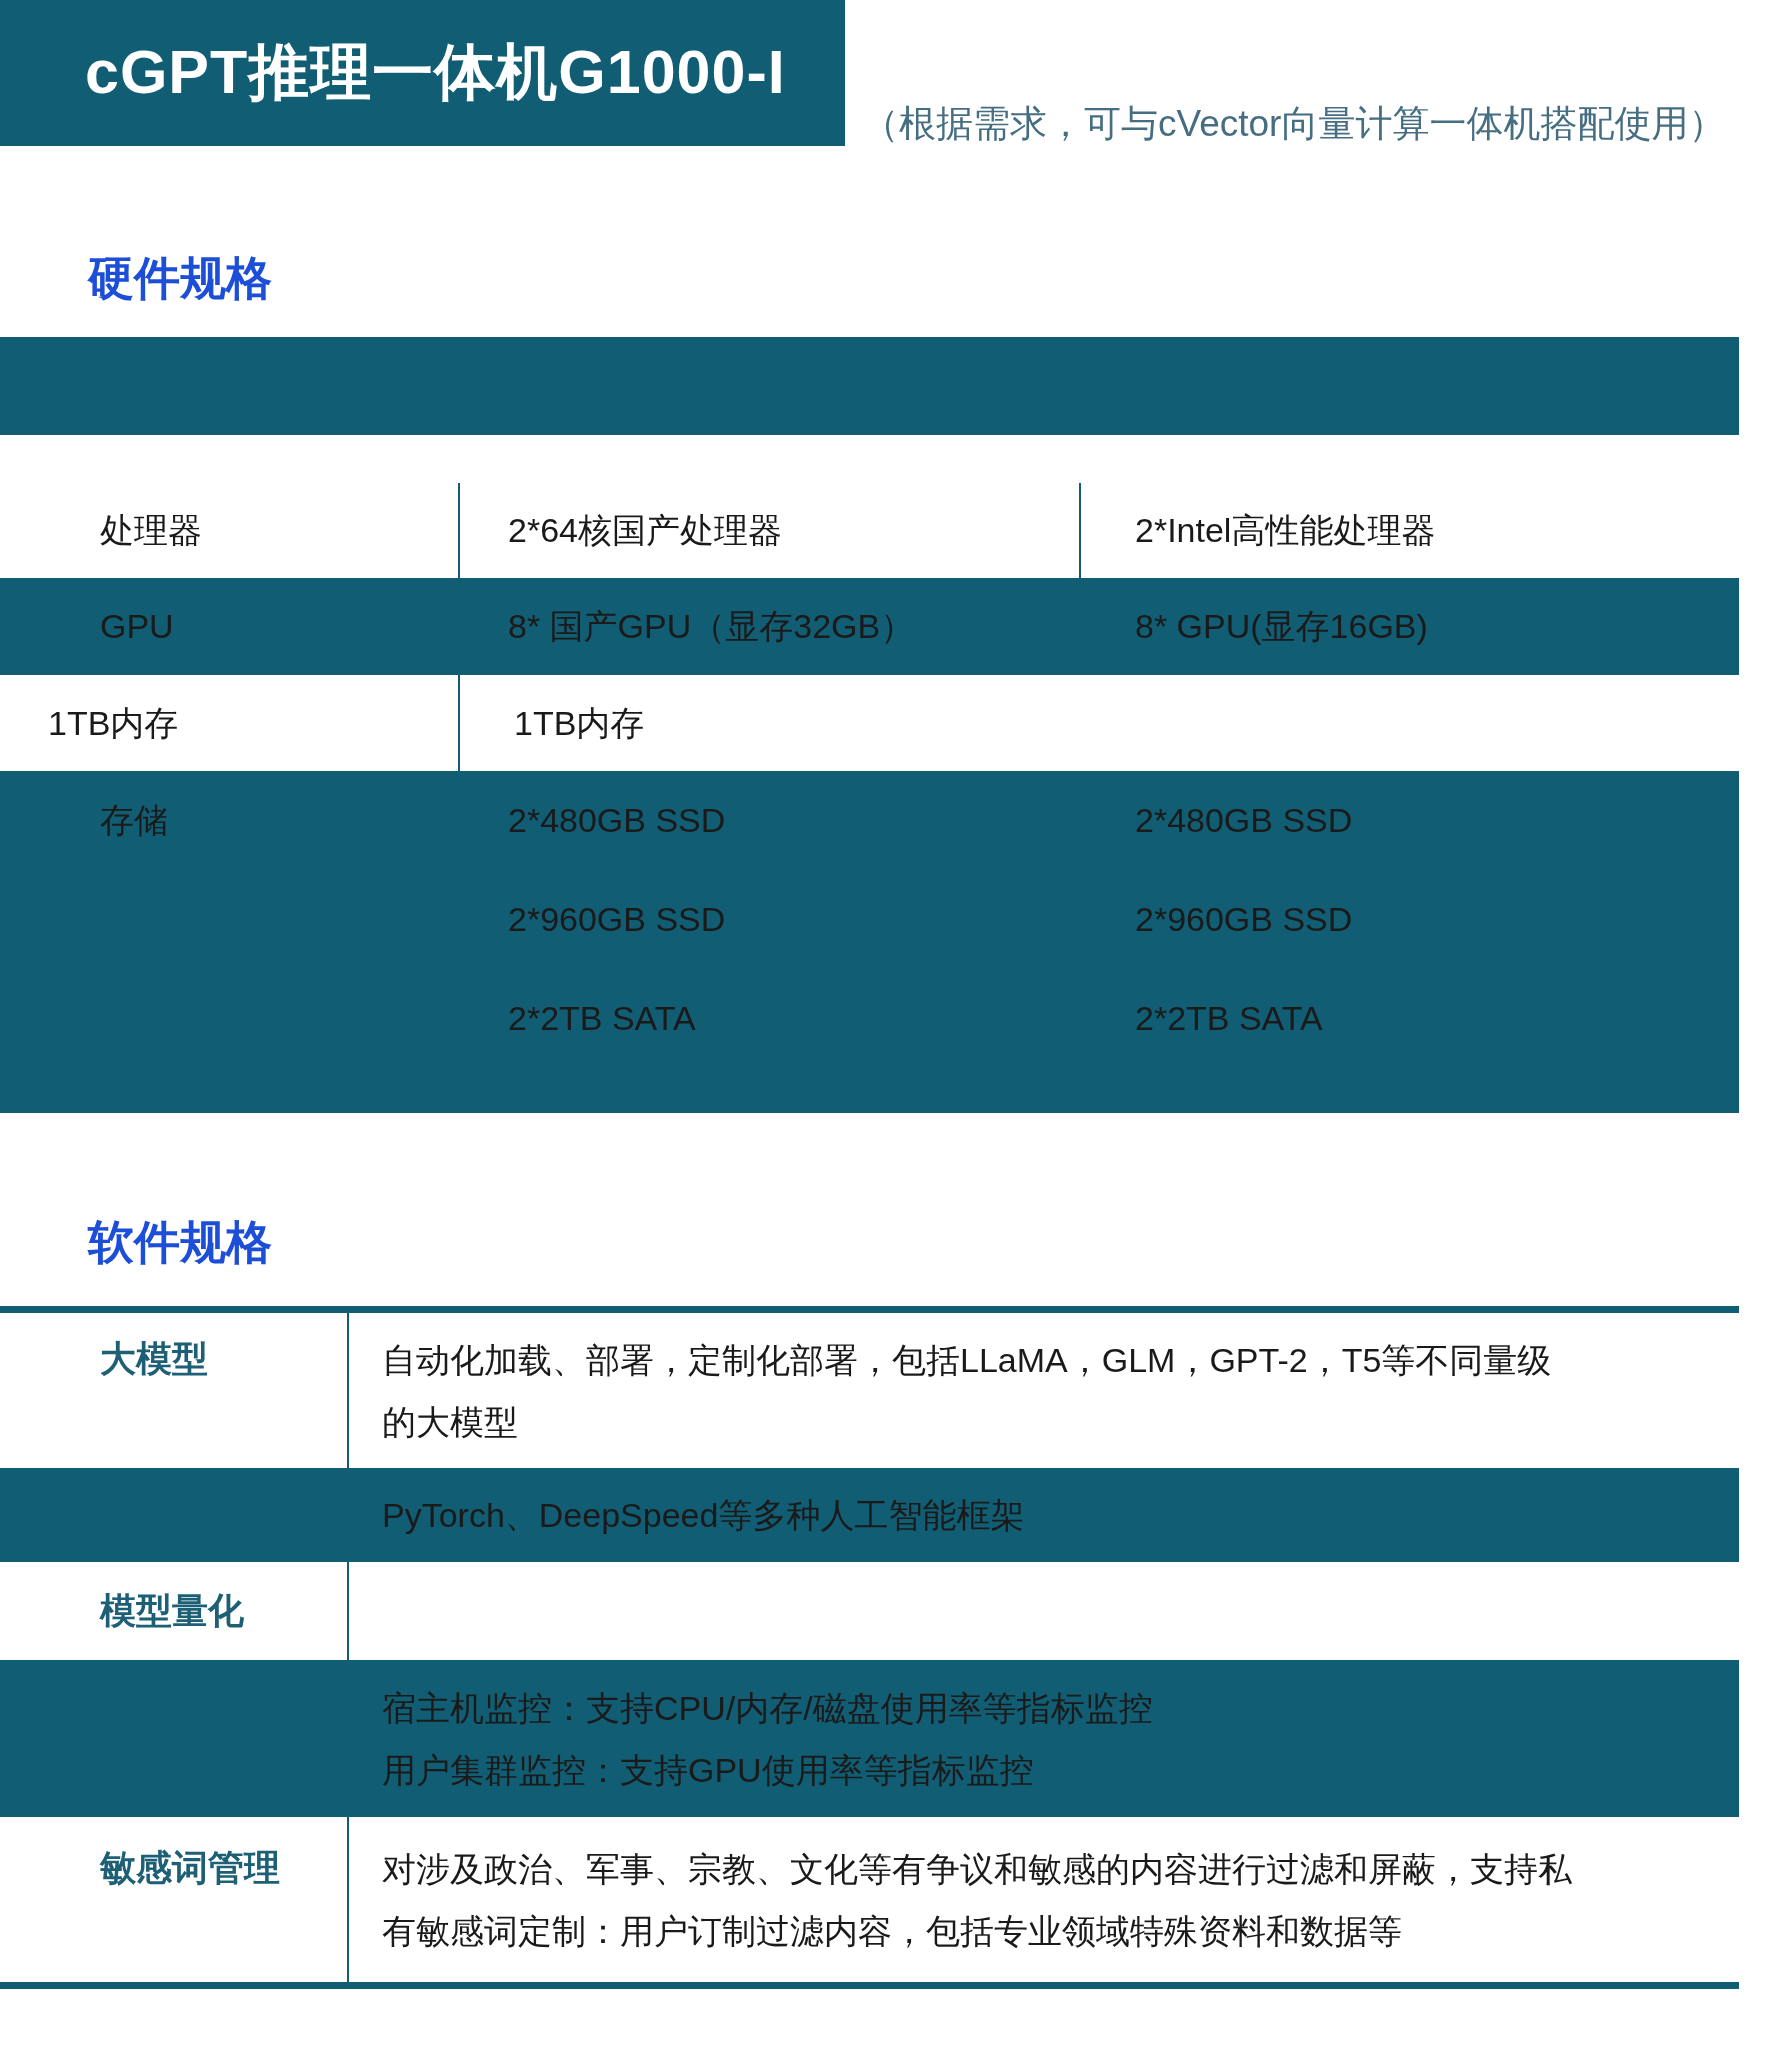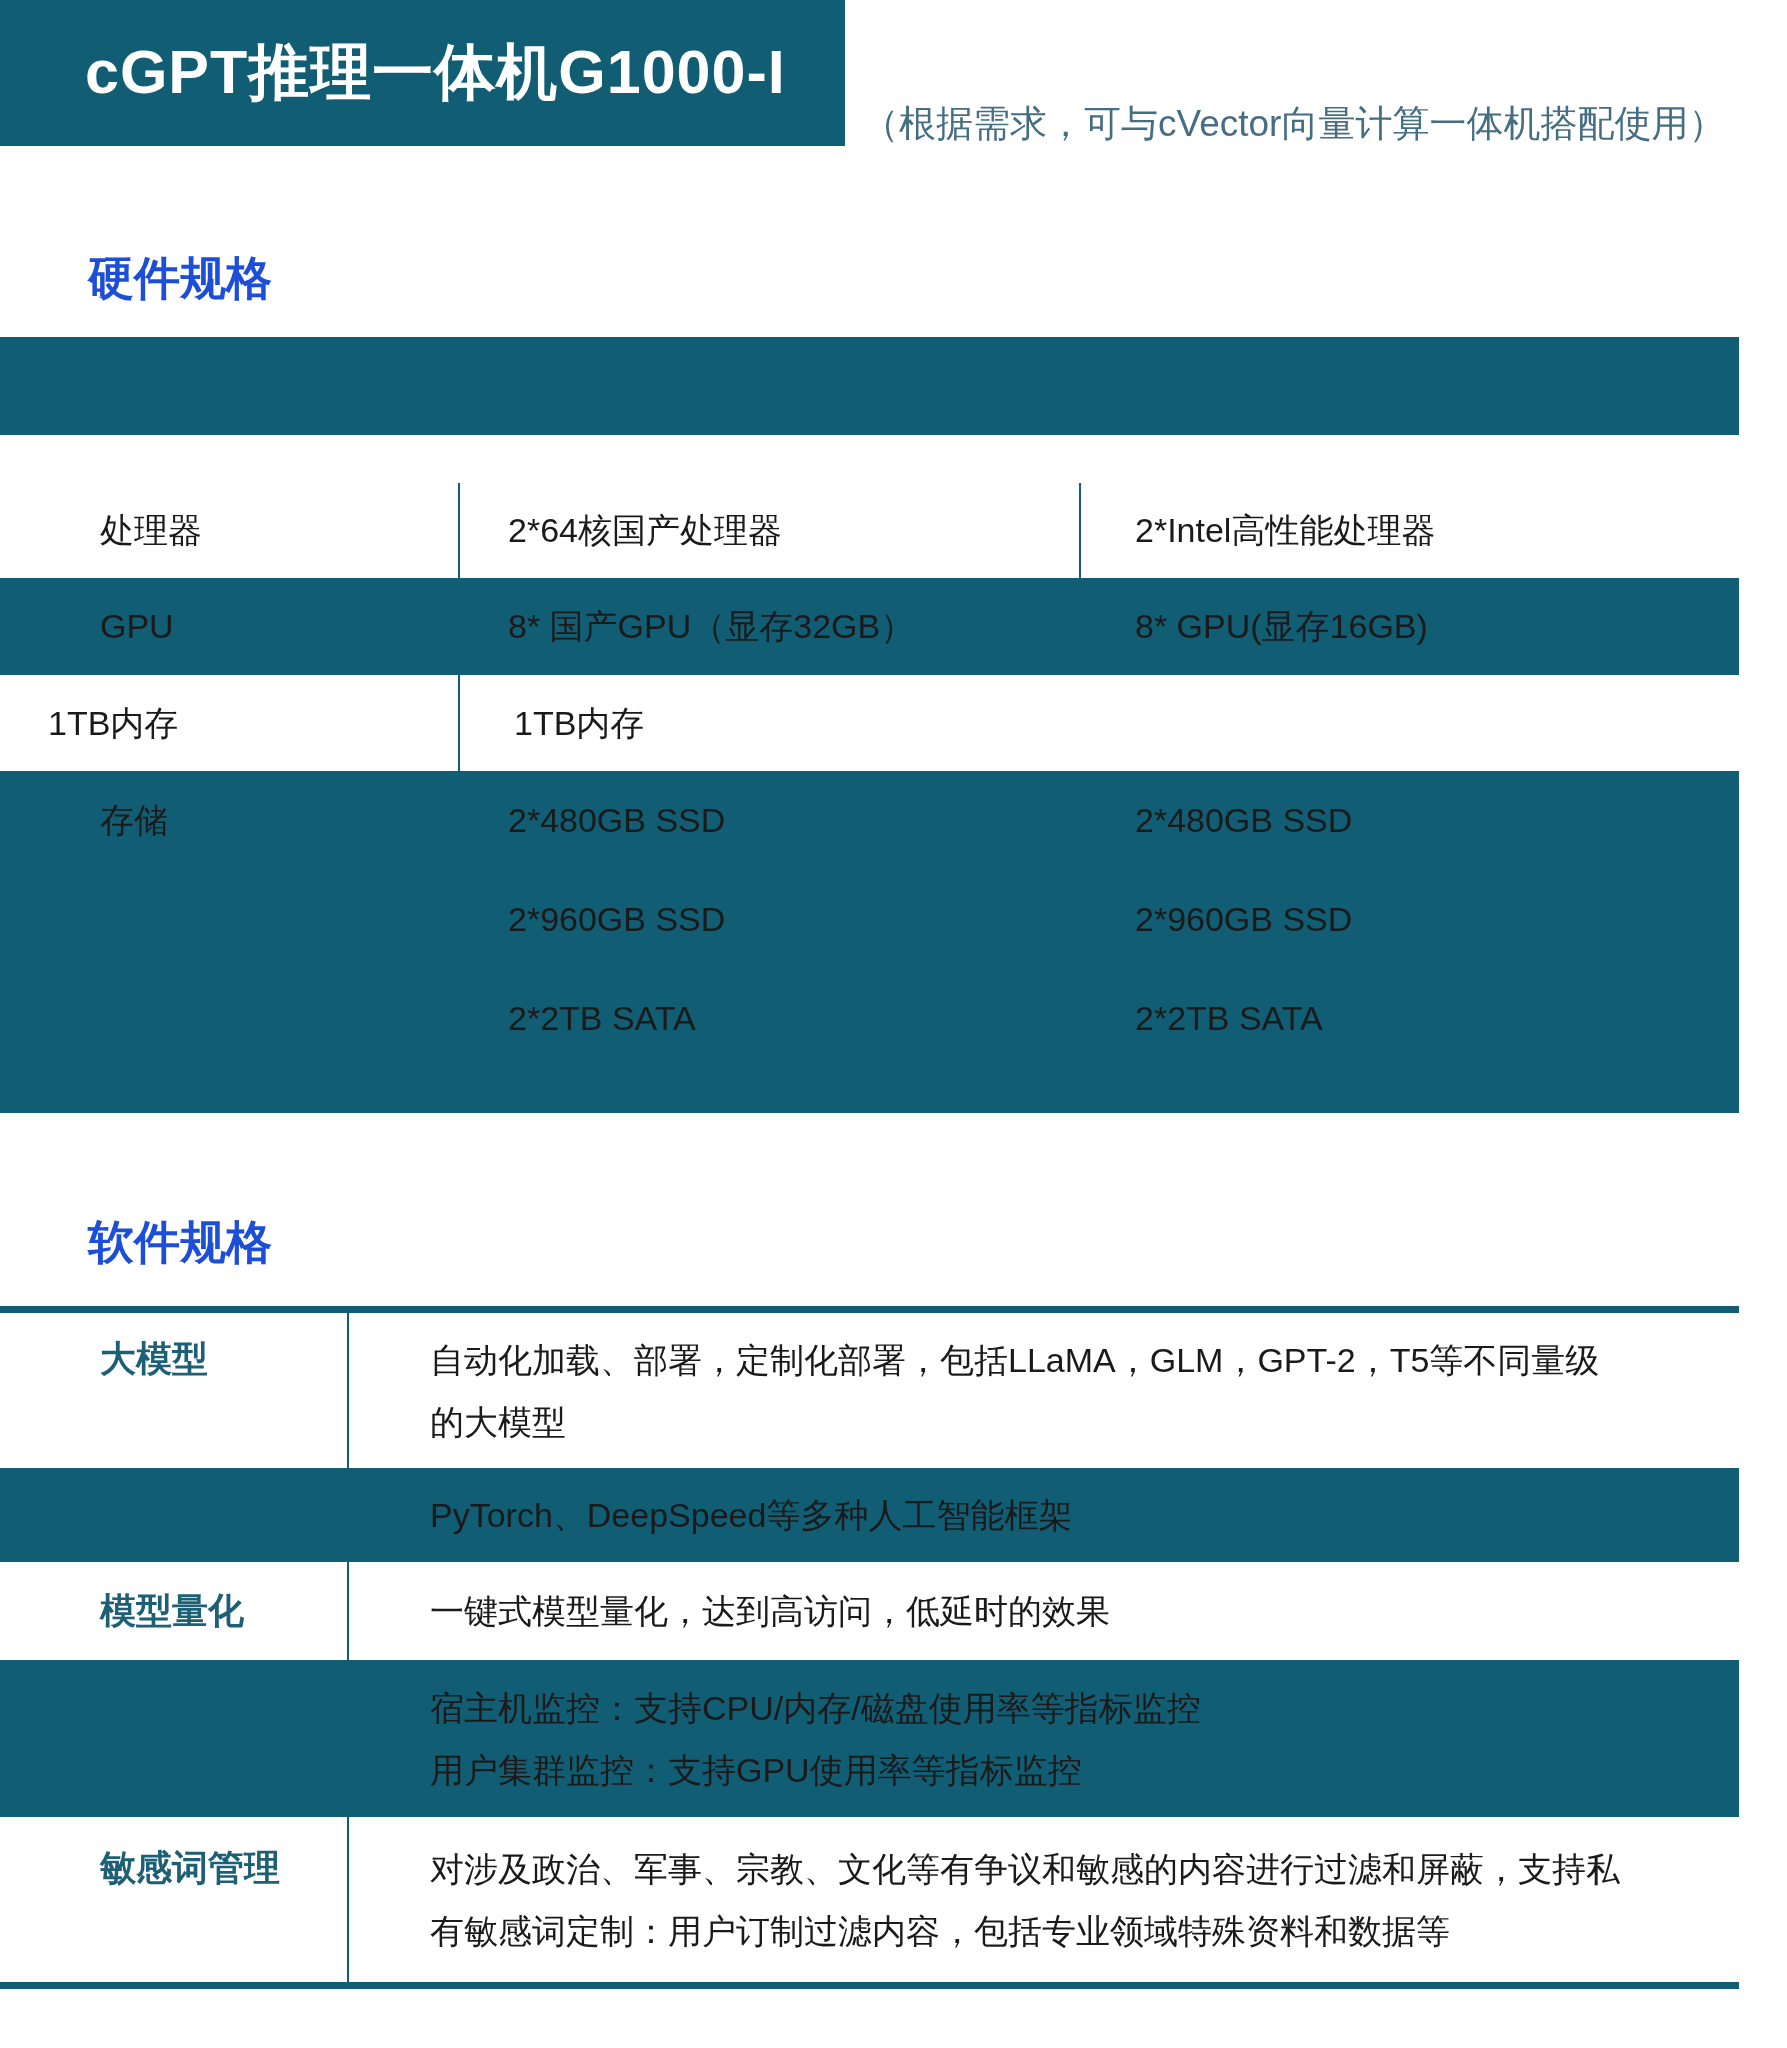--- a/index.html
+++ b/index.html
@@ -61,21 +61,21 @@
   .sw-row { display:grid; grid-template-columns:349px 1fr; width:100%; }
   .sw-row.white { background:#ffffff; }
   .sw-row.teal  { background:#115e74; }
   .sw-row.white .sw-label { border-right:2px solid #115e74; }
   .sw-label {
     padding-left:100px;
     font-size:36px; font-weight:bold; color:#1d5f75;
     line-height:62px; white-space:nowrap;
   }
   .sw-content {
-    padding-left:81px;
+    padding-left:33px;
     font-size:34px; color:#1a1a1a; line-height:62px;
     display:flex; flex-direction:column; justify-content:center;
     white-space:nowrap; overflow:hidden;
   }
   .sw-r1 { height:155px; } .sw-r1 .sw-label { padding-top:15px; }
   .sw-r2 { height:94px;  }
   .sw-r3 { height:98px;  } .sw-r3 .sw-label { padding-top:18px; }
   .sw-r4 { height:157px; }
   .sw-r5 { height:165px; } .sw-r5 .sw-label { padding-top:20px; }
 </style>
@@ -141,23 +141,20 @@
 
     <div class="sw-row teal sw-r2">
       <div class="sw-label"></div>
       <div class="sw-content">
         <div>PyTorch、DeepSpeed等多种人工智能框架</div>
       </div>
     </div>
 
     <div class="sw-row white sw-r3">
       <div class="sw-label">模型量化</div>
-      <div class="sw-content">
-        <div>一键式模型量化，达到高访问，低延时的效果</div>
-      </div>
     </div>
 
     <div class="sw-row teal sw-r4">
       <div class="sw-label"></div>
       <div class="sw-content">
         <div>宿主机监控：支持CPU/内存/磁盘使用率等指标监控</div>
         <div>用户集群监控：支持GPU使用率等指标监控</div>
       </div>
     </div>
 

